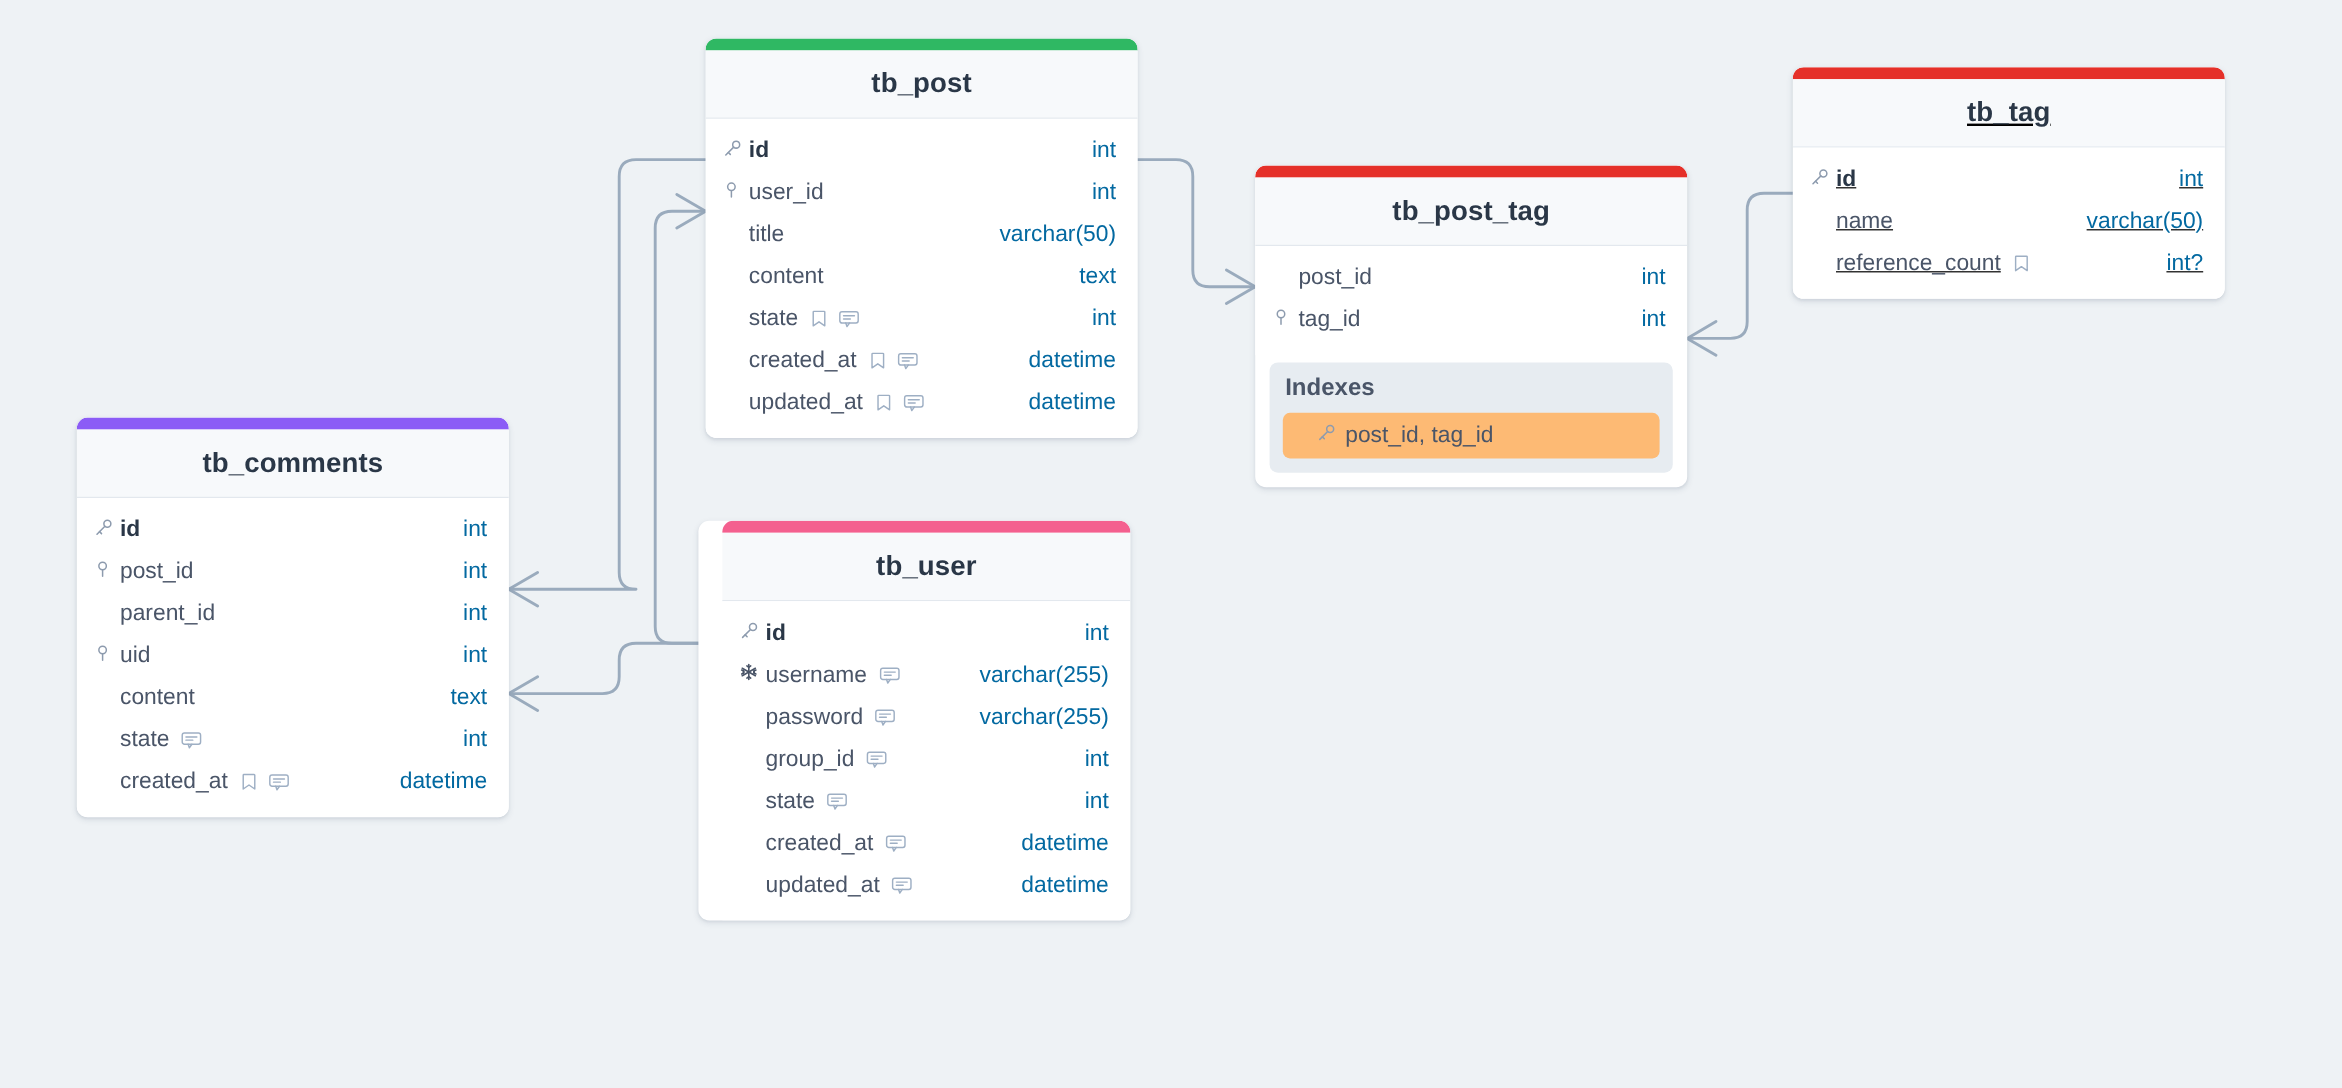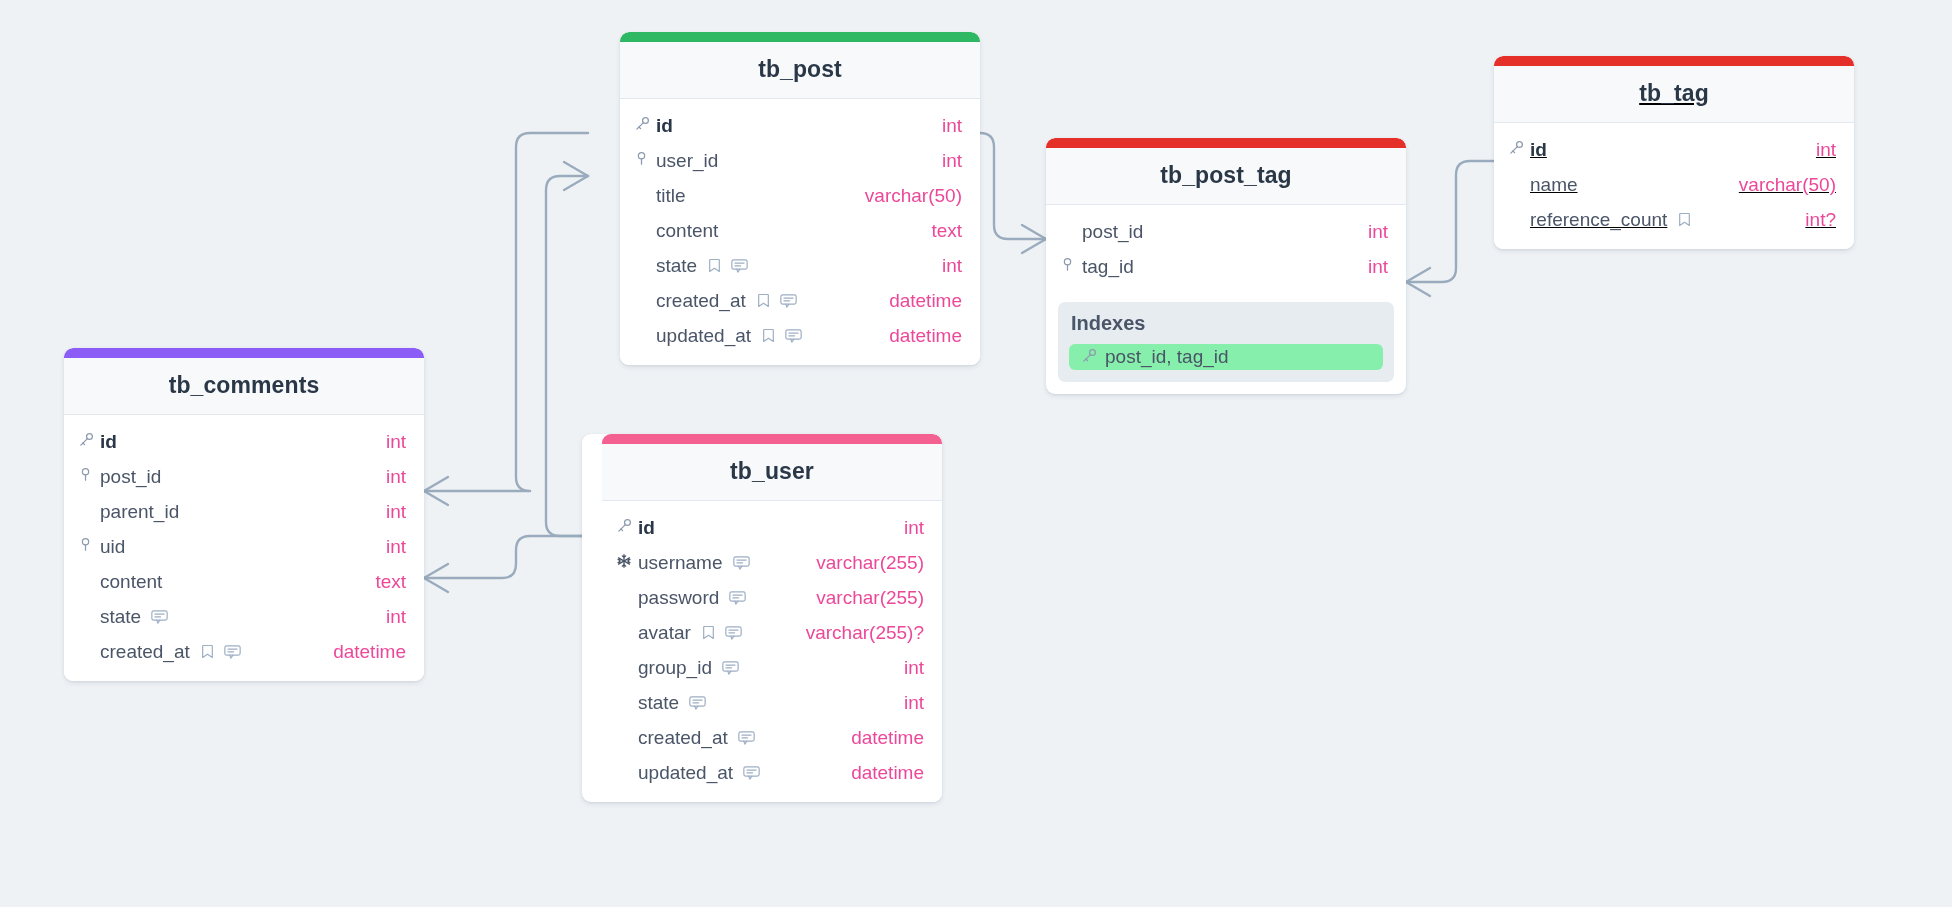--- a/index.html
+++ b/index.html
@@ -81,21 +81,21 @@
     font-size: 19px;
     color: #4a5568;
     white-space: nowrap;
   }
   .field-name.pk {
     font-weight: 700;
     color: #2a3747;
   }
   .field-type {
     font-size: 19px;
-    color: #ec4899;
+    color: #0369a1;
     white-space: nowrap;
     margin-left: 16px;
     flex: 0 0 auto;
   }
   .note-icons {
     display: inline-flex;
     align-items: center;
     gap: 7px;
     margin-left: 9px;
   }
@@ -107,26 +107,26 @@
     padding: 10px 11px 12px 11px;
   }
   .idx-title {
     font-size: 20px;
     font-weight: 700;
     color: #4a5568;
     margin-bottom: 9px;
     padding-left: 2px;
   }
   .idx-item {
-    background: #86efac;
+    background: #fdba74;
     border-radius: 6px;
-    height: 26px;
+    height: 38px;
     display: flex;
     align-items: center;
-    padding: 0 12px;
+    padding: 0 28px;
   }
   .idx-item .idx-label {
     font-size: 19px;
     color: #4a5568;
     margin-left: 7px;
   }
 </style>
 </head>
 <body style="background: rgb(238, 242, 245);">
 
@@ -161,21 +161,21 @@
 
       <path d="M 1494 161 L 1470 161 Q 1456 161 1456 175 L 1456 268 Q 1456 282 1442 282 L 1406 282"></path>
       <g>
         <path d="M 1406 282 L 1430 268"></path>
         <path d="M 1406 282 L 1430 296"></path>
       </g>
 
     </g>
   </svg>
 
-<div class="table-card" style="left: 588px; top: 32px; width: 360px; margin-left: 32px;">
+<div class="table-card" style="left: 588px; top: 32px; width: 360px;">
       <div class="accent-bar" style="background:#2fb863"></div>
       <div class="table-title">tb_post</div>
       <div class="fields">
         <div class="field-row">
           <div class="field-left">
             <span class="key-slot">
               <span class="key-ico"><svg width="17" height="17" viewBox="0 0 24 24" fill="none" stroke="#8d9bae" stroke-width="1.8" stroke-linecap="round" stroke-linejoin="round">
                   <circle cx="16.2" cy="7.8" r="4.1"></circle>
                   <path d="M13.3 10.7 L4 20"></path>
                   <path d="M7 17 L9.3 19.3"></path>
@@ -510,42 +510,20 @@
                   <path d="M6.6 12.4 H14.6"></path>
                 </svg>
               </span>
             </span>
           </div>
           <span class="field-type">varchar(255)</span>
         </div>
         <div class="field-row">
           <div class="field-left">
             <span class="key-slot"></span>
-            <span class="field-name">avatar</span>
-            <span class="note-icons">
-              <span>
-                <svg width="17" height="17" viewBox="0 0 24 24" fill="none" stroke="#9eafc4" stroke-width="1.7" stroke-linecap="round" stroke-linejoin="round">
-                  <path d="M6 3.5 h12 a0.8 0.8 0 0 1 0.8 0.8 V20.5 L12 15.8 L5.2 20.5 V4.3 A0.8 0.8 0 0 1 6 3.5 z"></path>
-                </svg>
-              </span>
-              <span>
-                <svg width="19" height="17" viewBox="0 0 26 24" fill="none" stroke="#9eafc4" stroke-width="1.7" stroke-linecap="round" stroke-linejoin="round">
-                  <rect x="2.2" y="4" width="21.6" height="13.2" rx="2.6"></rect>
-                  <path d="M9.2 17.2 L10.6 21.4 L13.6 17.2"></path>
-                  <path d="M6.6 8.6 H19.4"></path>
-                  <path d="M6.6 12.4 H14.6"></path>
-                </svg>
-              </span>
-            </span>
-          </div>
-          <span class="field-type">varchar(255)?</span>
-        </div>
-        <div class="field-row">
-          <div class="field-left">
-            <span class="key-slot"></span>
             <span class="field-name">group_id</span>
             <span class="note-icons">
               <span>
                 <svg width="19" height="17" viewBox="0 0 26 24" fill="none" stroke="#9eafc4" stroke-width="1.7" stroke-linecap="round" stroke-linejoin="round">
                   <rect x="2.2" y="4" width="21.6" height="13.2" rx="2.6"></rect>
                   <path d="M9.2 17.2 L10.6 21.4 L13.6 17.2"></path>
                   <path d="M6.6 8.6 H19.4"></path>
                   <path d="M6.6 12.4 H14.6"></path>
                 </svg>
               </span>

